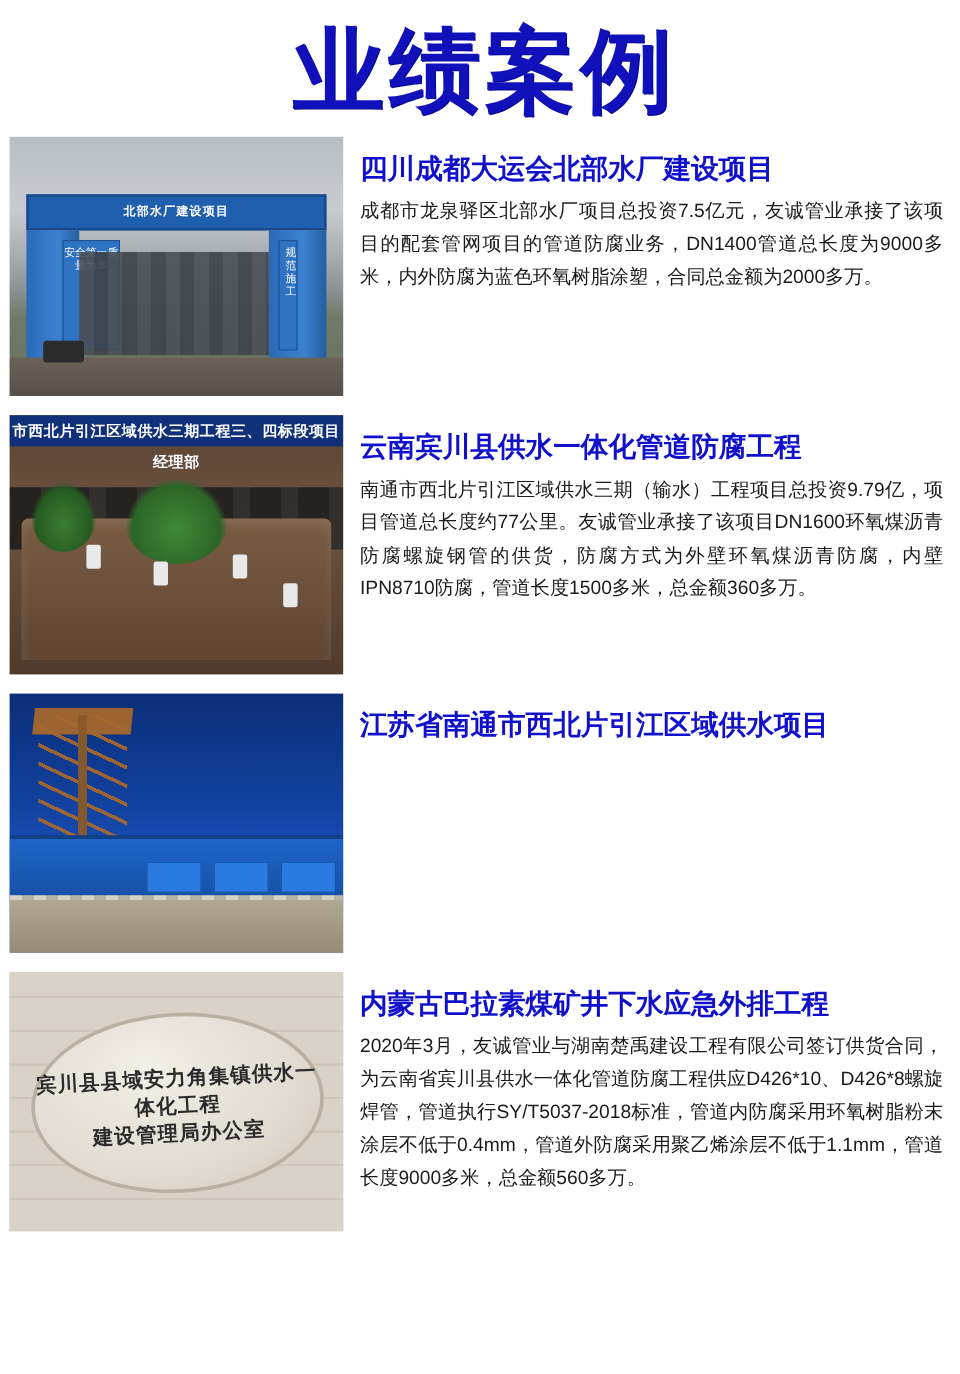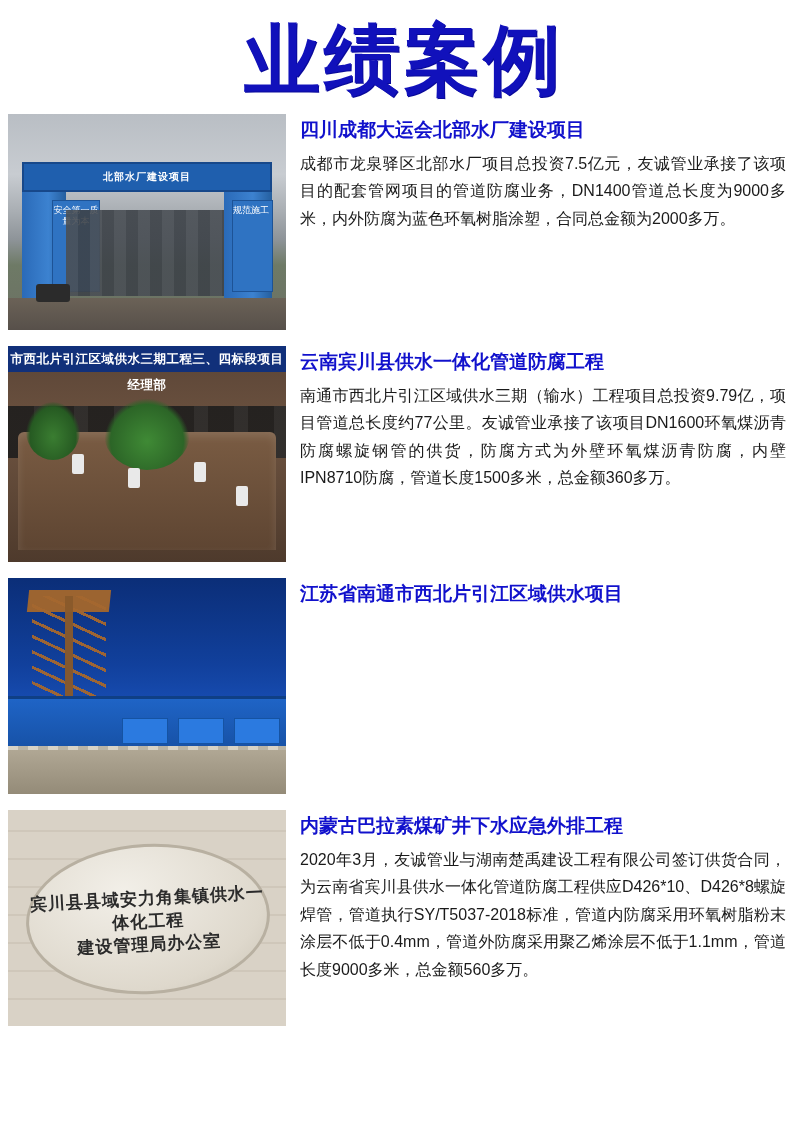--- a/index.html
+++ b/index.html
@@ -51,24 +51,24 @@
     position: relative;
     overflow: hidden;
     background: #9aa3ad;
   }
   .case-text {
     flex: 1;
     padding-right: 14px;
   }
   .case-title {
     color: #1111cc;
-    font-size: 19px;
+    font-size: 23px;
     font-weight: bold;
     line-height: 1.25;
-    margin: 4px 0 8px 0;
+    margin: 12px 0 8px 0;
   }
   .case-body {
     font-size: 16px;
     line-height: 1.72;
     color: #1a1a1a;
     text-align: justify;
     text-justify: inter-ideograph;
   }
 
   
@@ -113,27 +113,27 @@
     font-size: 9px;
     line-height: 11px;
     text-align: center;
     padding-top: 4px;
     letter-spacing: 0px;
     margin-left: 24px;
   }
   .p1 .banner2 {
     position: absolute;
     left: 224px; top: 86px;
-    width: 41px; height: 92px;
+    width: 16px; height: 92px;
     background: #2f73c2;
     border: 1px solid #1d5396;
     color: #fff;
     font-size: 9px;
     line-height: 11px;
-    text-align: left;
+    text-align: right;
     padding-top: 4px;
   }
   .p1 .fence {
     position: absolute;
     left: 58px; top: 96px;
     width: 158px; height: 86px;
     background: repeating-linear-gradient(90deg,#4a4f55 0 12px,#3d4248 12px 24px);
     opacity: .9;
   }
   .p1 .ground {

